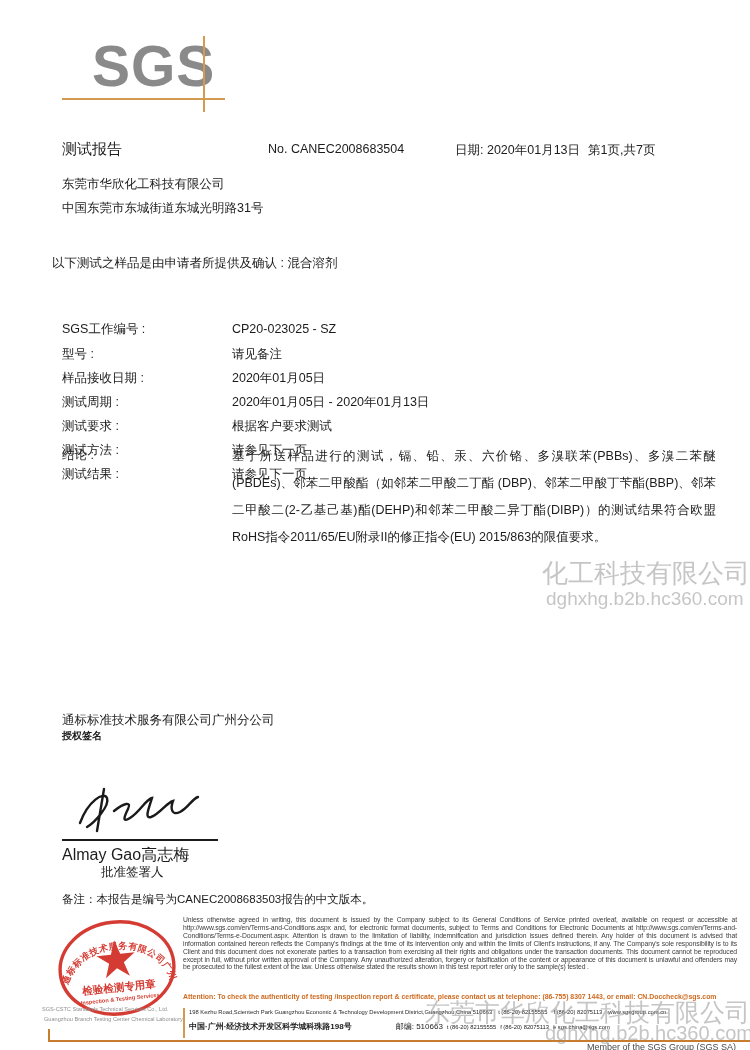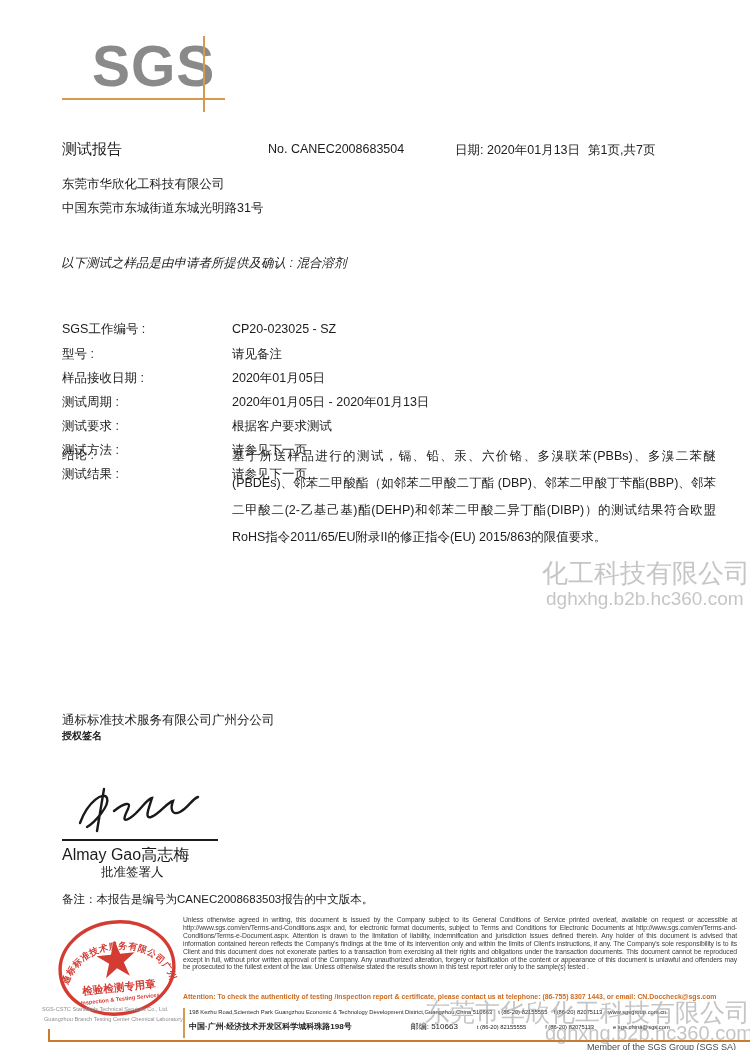--- a/index.html
+++ b/index.html
@@ -17,21 +17,21 @@
 
   
   #report-title{left:62px;top:140px;font-size:15px;font-weight:normal;}
   #report-no{left:268px;top:142px;font-size:12.5px;}
   #report-date{left:455px;top:142px;font-size:12.5px;}
   #report-pages{left:588px;top:142px;font-size:12.5px;}
 
   
   #client-name{left:62px;top:176px;font-size:12.5px;}
   #client-address{left:62px;top:200px;font-size:12.5px;}
-  #sample-statement{left:61px;top:255px;font-size:12.5px;font-style:italic;}
+  #sample-statement{left:52px;top:255px;font-size:12.5px;}
 
   
   .info-row{position:absolute;left:62px;font-size:12.5px;white-space:nowrap;margin-top:40px;}
   .info-row .lbl{display:inline-block;width:170px;}
   #conclusion-label{left:62px;top:447px;font-size:12.5px;}
   #conclusion-text{left:232px;top:443px;width:484px;font-size:12.5px;line-height:27px;text-align:justify;}
 
   
   #sig-company{left:62px;top:712px;font-size:12.5px;}
   #sig-auth{left:62px;top:729px;font-size:10px;font-weight:bold;}
@@ -43,21 +43,21 @@
 
   
   #legal{left:183px;top:916px;width:554px;font-size:6.8px;line-height:7.9px;
          text-align:justify;color:#3d3d3d;letter-spacing:-0.1px;}
   #attention{left:183px;top:993px;width:554px;font-size:6.9px;line-height:8px;
          font-weight:bold;color:var(--attention,#cf6a1f);}
   #addr-vline{left:183px;top:1008px;width:2px;height:30px;background:var(--accent,#d49a50);}
   #addr-row-en{left:189px;top:1009px;width:548px;font-size:5.8px;color:#2a2a2a;
          display:flex;gap:6px;align-items:baseline;white-space:nowrap;}
   #addr-row-cn{left:189px;top:1021px;width:548px;font-size:8px;color:#1c1c1c;
-         display:flex;gap:19px;align-items:baseline;white-space:nowrap;}
+         display:flex;gap:4px;align-items:baseline;white-space:nowrap;}
   #addr-row-cn .cn{font-weight:bold;}
   #addr-row-cn .post{font-weight:normal;margin-left:40px;}
   #addr-row-cn .tiny{font-size:5.8px;}
   #footer-hline{left:48px;top:1040px;width:702px;height:2px;background:#c87c2e;}
   #footer-vtick{left:48px;top:1029px;width:2px;height:12px;background:#c87c2e;}
   #member{left:430px;top:1042px;width:306px;font-size:9px;color:#4a4a4a;text-align:right;}
 
   
   #stamp{left:45px;top:910px;width:150px;height:130px;}
   #stamp-company-1{left:42px;top:1006px;font-size:5.6px;color:#8f8f8f;white-space:nowrap;}

